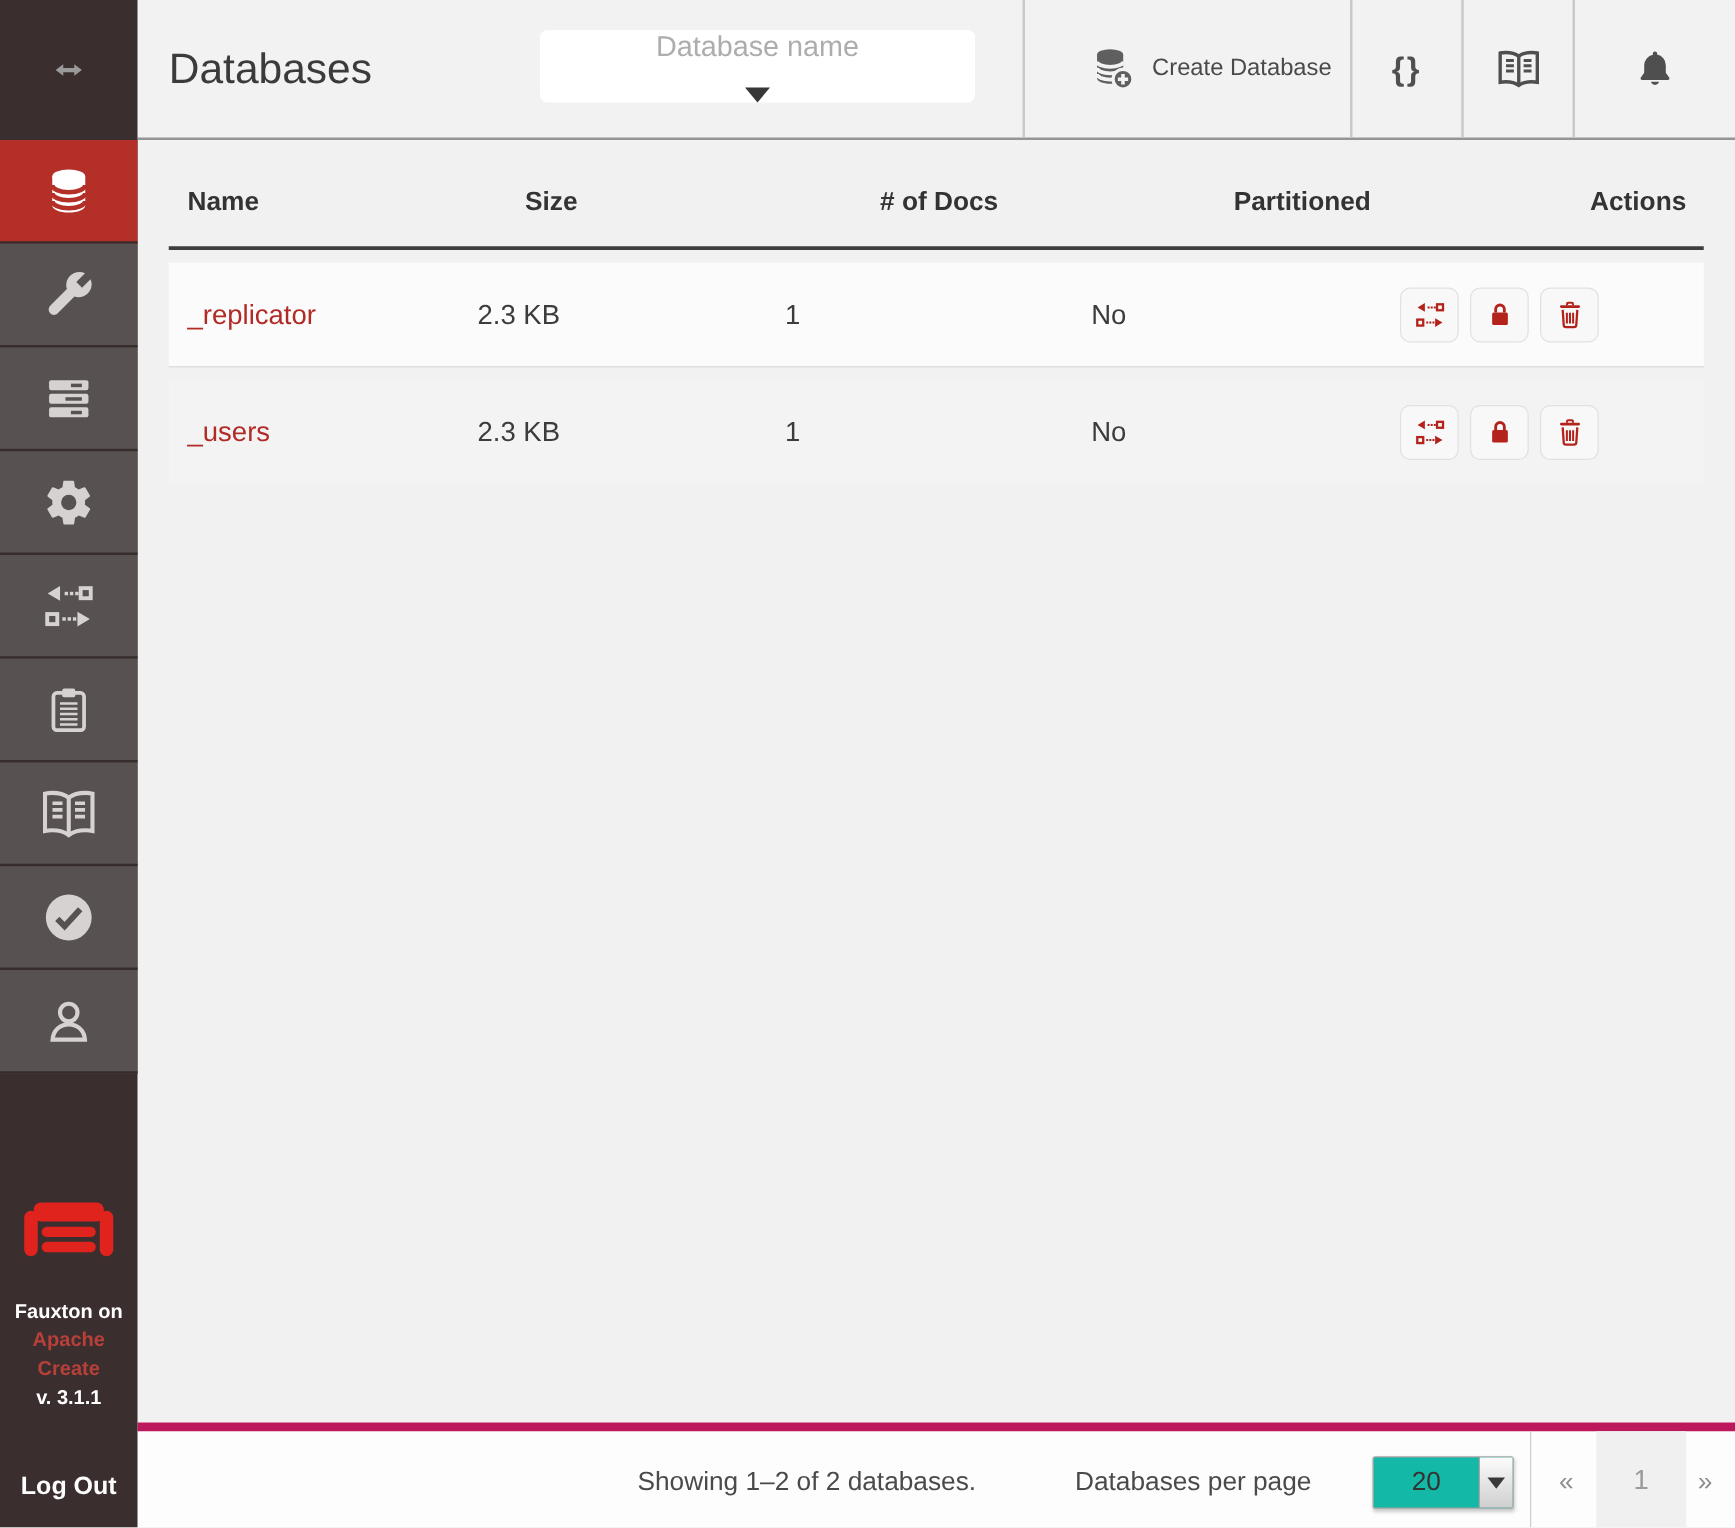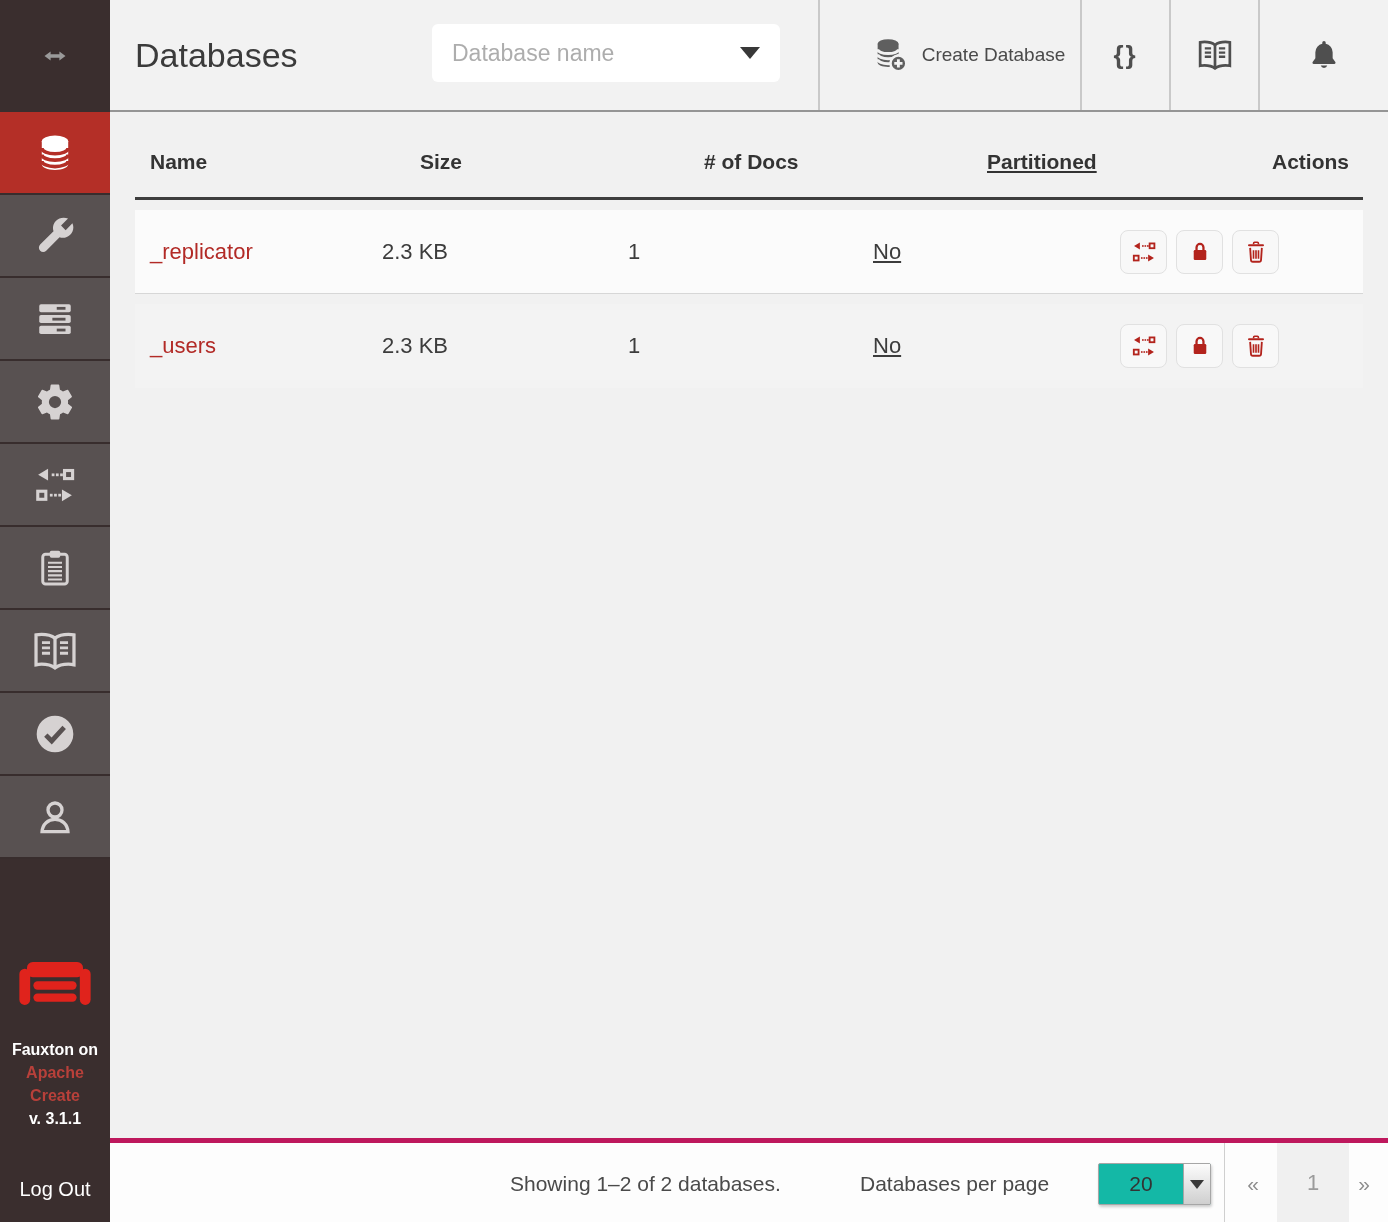--- a/index.html
+++ b/index.html
@@ -16,28 +16,28 @@
   .sb-collapse { height:112px; display:flex; align-items:center; justify-content:center; cursor:pointer; color:#9a9a9a; }
   .sb-item {
     height:83px; background:#585151; --cut:#585151;
     border-bottom:2px solid #382d2d; display:flex; align-items:center; justify-content:center;
     color:#d6d2d2; cursor:pointer;
   }
   .sb-item.active { background:#b42f27; --cut:#b42f27; color:#ffffff; }
   .sb-logo { position:absolute; top:954px; left:0; width:110px; display:flex; justify-content:center; color:#e0231c; }
   .sb-ver { position:absolute; top:1038px; left:0; width:110px; text-align:center; font-size:16px; font-weight:bold; line-height:23px; color:#fff; }
   .sb-ver .red { color:#b8403a; }
-  .sb-logout { position:absolute; top:1178px; left:0; width:110px; text-align:center; color:#fff; font-size:20px; font-weight:normal; cursor:pointer; }
+  .sb-logout { position:absolute; top:1178px; left:0; width:110px; text-align:center; color:#fff; font-size:20px; font-weight:bold; cursor:pointer; }
 
   
   .hdr { position:absolute; left:110px; top:0; width:1278px; height:112px; background:#f2f2f2; border-bottom:2px solid #959595; z-index:2; }
   .hdr-title { position:absolute; left:25px; top:0; height:110px; line-height:110px; font-size:34px; font-weight:500; color:#3b3b3b; }
   .db-combo {
     position:absolute; left:322px; top:24px; width:348px; height:58px; background:#fff; border-radius:6px;
-    display:flex; align-items:center; padding:0 20px; cursor:pointer;
+    display:flex; align-items:center; padding:0 20px; cursor:pointer;flex-direction:column;
   }
   .db-combo .ph { flex:1; color:#adadad; font-size:23px; }
   .caret-down { width:0; height:0; border-left:10px solid transparent; border-right:10px solid transparent; border-top:12px solid #383838; }
   .hdr-right { position:absolute; right:0; top:0; height:110px; display:flex; }
   .hdr-sec {
     height:100%; display:flex; align-items:center; justify-content:center;
     border-left:2px solid #c9c9c9; color:#4f4f4f; cursor:pointer;
   }
   .sec-create { width:262px; gap:13px;padding-left:36px; }
   .sec-create .lbl { font-size:19px; font-weight:500; color:#4a4a4a; }
@@ -45,34 +45,34 @@
   .sec-book { width:89px; }
   .sec-bell { width:130px; }
 
   
   .tbl { position:absolute; left:135px; top:114px; width:1228px; }
   .tbl-head { display:flex; align-items:center; height:86px; padding-top:12px; border-bottom:3px solid #3e3e3e;gap:38px; }
   .tbl-head > div { font-size:21px; font-weight:bold; color:#333; }
   .c-name { width:247px; padding-left:15px; }
   .c-size { width:246px; }
   .c-docs { width:245px; }
-  .c-part { width:247px;text-decoration:underline; }
+  .c-part { width:247px; }
   .c-act  { flex:1; }
   .tbl-row { display:flex; align-items:center; height:84px; font-size:22px; color:#3c3c3c;margin-top:10px; }
   .tbl-row.r0 { background:#fbfbfb; border-bottom:1px solid #d7d7d7; }
   .tbl-row.r1 { background:#f3f3f3; }
   .db-link { color:#b22a26; cursor:pointer; }
   .row-actions { display:flex; gap:9px; }
   .act-btn {
     width:47px; height:44px; border:1px solid #e1e1e1; border-radius:8px; background:#f8f8f8;
     display:flex; align-items:center; justify-content:center; color:#b3231c; cursor:pointer;
   }
 
   
-  .ftr { position:absolute; left:110px; bottom:0; width:1278px; height:84px; background:#fdfdfd; border-top:5px solid #be185d; font-size:21px; color:#4a4a4a; z-index:2; }
+  .ftr { position:absolute; left:110px; bottom:0; width:1278px; height:84px; background:#fdfdfd; border-top:7px solid #be185d; font-size:21px; color:#4a4a4a; z-index:2; }
   .showing { position:absolute; left:400px; top:0; line-height:82px; }
   .ppl { position:absolute; left:750px; top:0; line-height:82px; }
   .pp-select { position:absolute; left:988px; top:20px; width:113px; height:42px; background:#14b8a6; border:1px solid #a6a6a6; border-radius:2px; display:flex; box-shadow:1px 2px 3px rgba(0,0,0,0.2); cursor:pointer; }
   .pp-val { flex:1; display:flex; align-items:center; justify-content:center; font-size:21px; color:#333; }
   .pp-caret { width:27px; border-left:1px solid #a6a6a6; background:linear-gradient(180deg,#fcfcfc,#cfcfcf); display:flex; align-items:center; justify-content:center; }
   .pp-caret .caret-down { border-left-width:7px; border-right-width:7px; border-top-width:9px; }
   .ftr-div { position:absolute; left:1114px; top:0; height:100%; border-left:1px solid #cfcfcf; }
   .pg-prev, .pg-next { position:absolute; top:0; width:40px; text-align:center; line-height:82px; color:#8e8e8e; font-size:21px; cursor:pointer; }
   .pg-prev { left:1123px; }
   .pg-next { left:1234px; }

